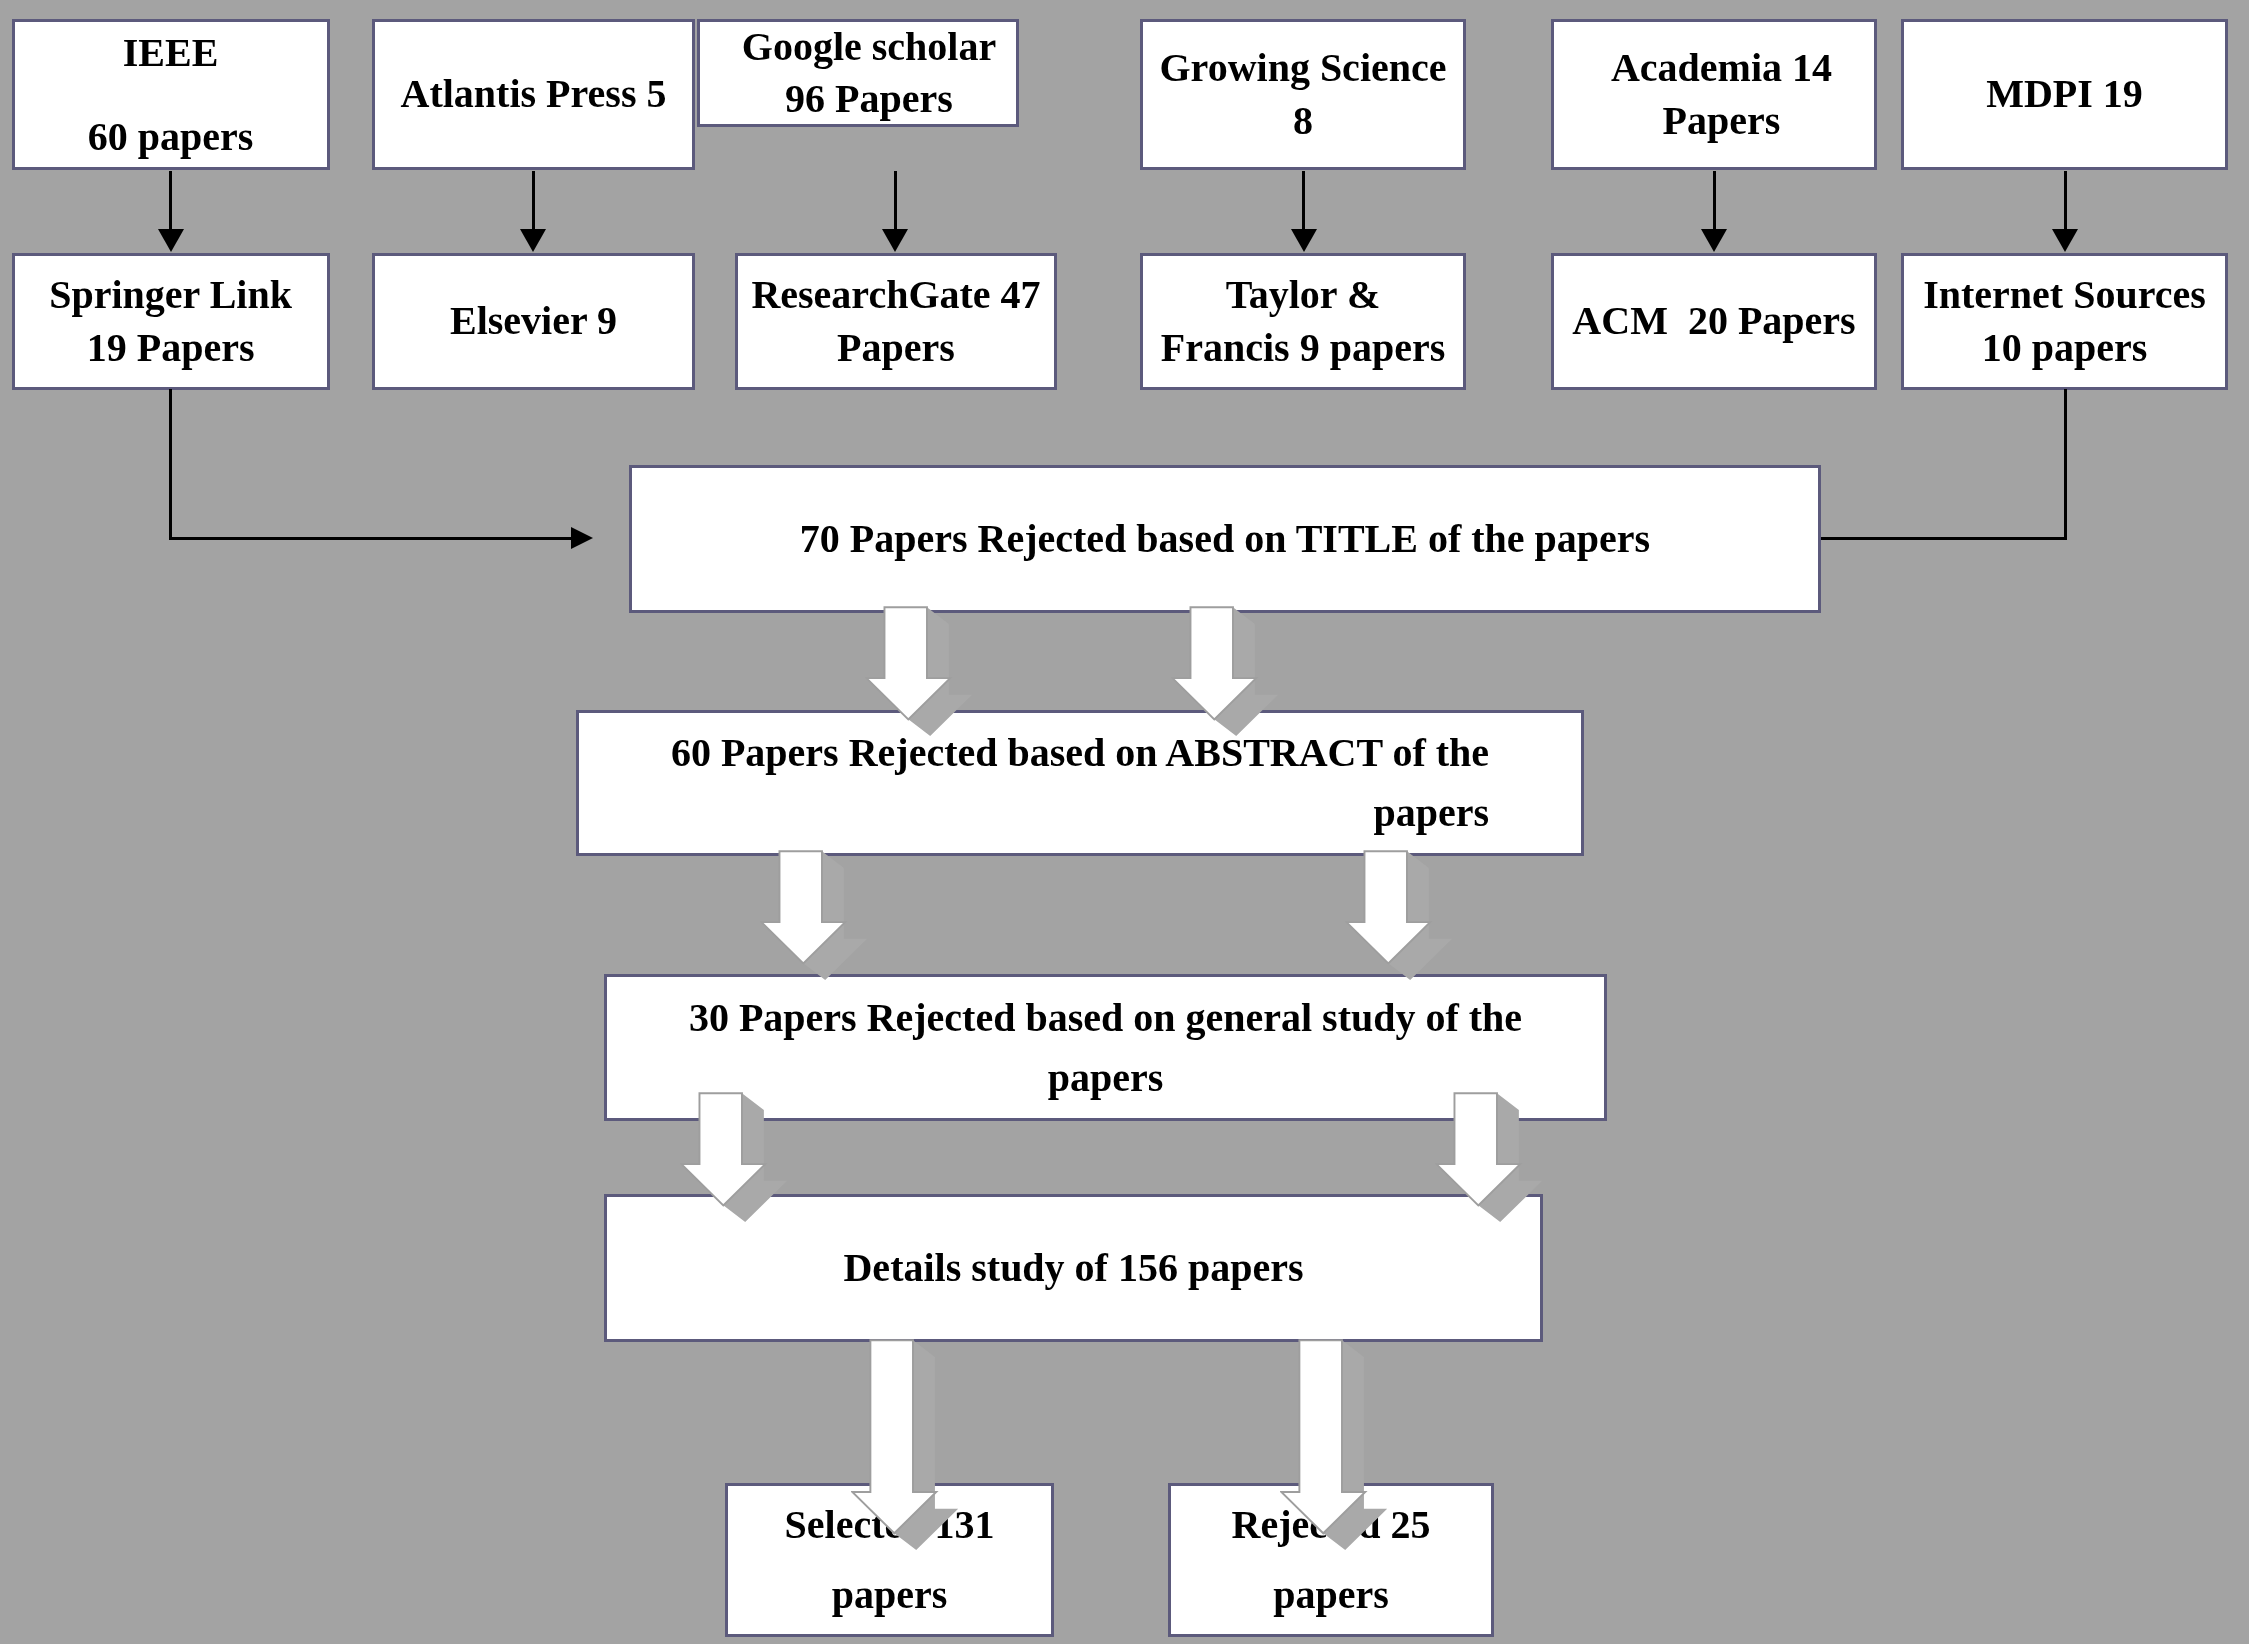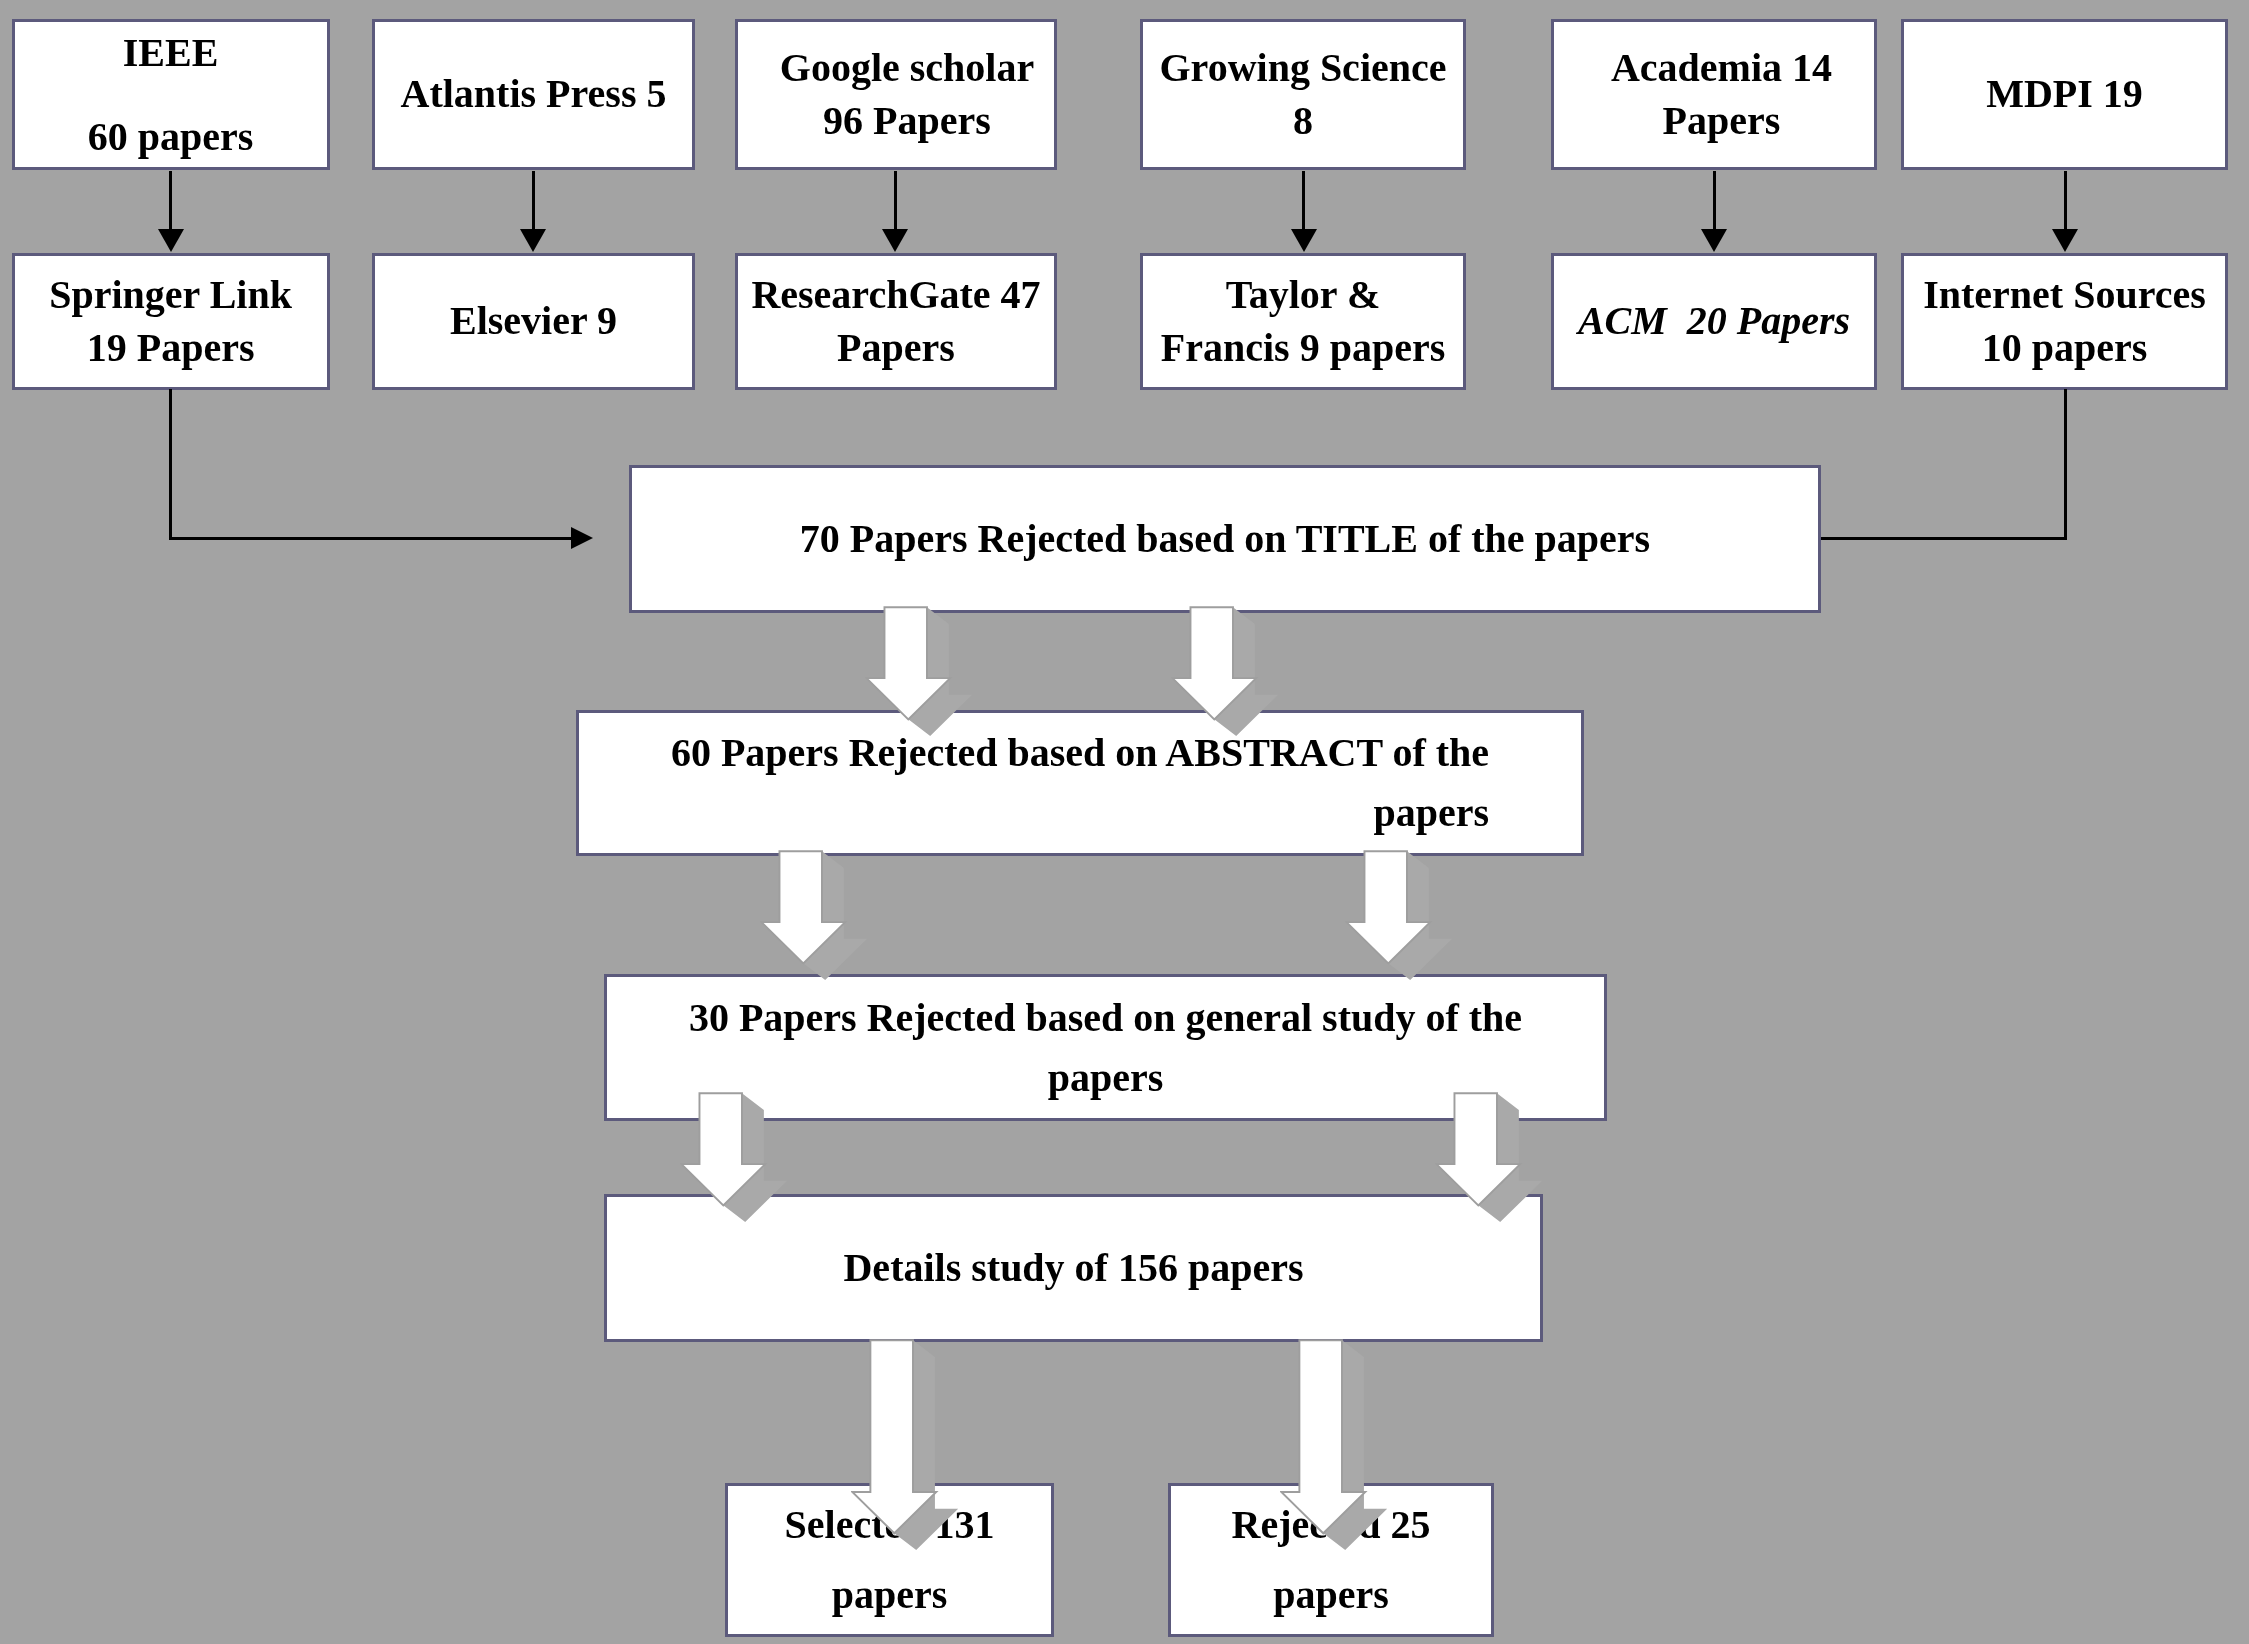--- a/index.html
+++ b/index.html
@@ -52,21 +52,21 @@
   .blockarrow{position:absolute;}
 </style>
 </head>
 <body>
 
 <div id="canvas">
 
   <div class="box lh-tall" style="left:11.6px;top:19.3px;width:318px;height:151px;">IEEE
 60 papers</div>
   <div class="box" style="left:372px;top:19.3px;width:323px;height:151px;">Atlantis Press 5</div>
-  <div class="box" style="left:735px;top:19.3px;width:322px;height:151px;padding-left:31px;">Google scholar
+  <div class="box" style="left:697px;top:19.3px;width:322px;height:108px;padding-left:31px;">Google scholar
 96 Papers</div>
   <div class="box" style="left:1140px;top:19.3px;width:326px;height:151px;">Growing Science
 8</div>
   <div class="box" style="left:1551px;top:19.3px;width:326px;height:151px;padding-left:24px;">Academia 14
 Papers</div>
   <div class="box" style="left:1901px;top:19.3px;width:327px;height:151px;">MDPI 19</div>
 
   <div class="vline" style="left:169px;top:171px;width:3.2px;height:61px;"></div>
   <div class="tri-down" style="left:158px;top:229px;"></div>
 
@@ -85,21 +85,21 @@
   <div class="vline" style="left:2064px;top:171px;width:3.2px;height:61px;"></div>
   <div class="tri-down" style="left:2052px;top:229px;"></div>
 
   <div class="box" style="left:11.6px;top:253px;width:318px;height:137px;">Springer Link
 19 Papers</div>
   <div class="box" style="left:372px;top:253px;width:323px;height:137px;">Elsevier 9</div>
   <div class="box" style="left:735px;top:253px;width:322px;height:137px;">ResearchGate 47
 Papers</div>
   <div class="box" style="left:1140px;top:253px;width:326px;height:137px;">Taylor &amp;
 Francis 9 papers</div>
-  <div class="box" style="left:1551px;top:253px;width:326px;height:137px;font-style:italic;">ACM&nbsp; 20 Papers</div>
+  <div class="box" style="left:1551px;top:253px;width:326px;height:137px;">ACM&nbsp; 20 Papers</div>
   <div class="box" style="left:1901px;top:253px;width:327px;height:137px;">Internet Sources
 10 papers</div>
 
   <div class="vline" style="left:169px;top:389px;width:3.2px;height:151px;"></div>
   <div class="hline" style="left:169px;top:537px;width:403px;height:3.2px;"></div>
   <div class="tri-right" style="left:571px;top:527px;"></div>
 
   <div class="vline" style="left:2064px;top:389px;width:3.2px;height:151px;"></div>
   <div class="hline" style="left:1619px;top:537px;width:448px;height:3.2px;"></div>
   <div class="tri-left" style="left:1597px;top:527px;"></div>

